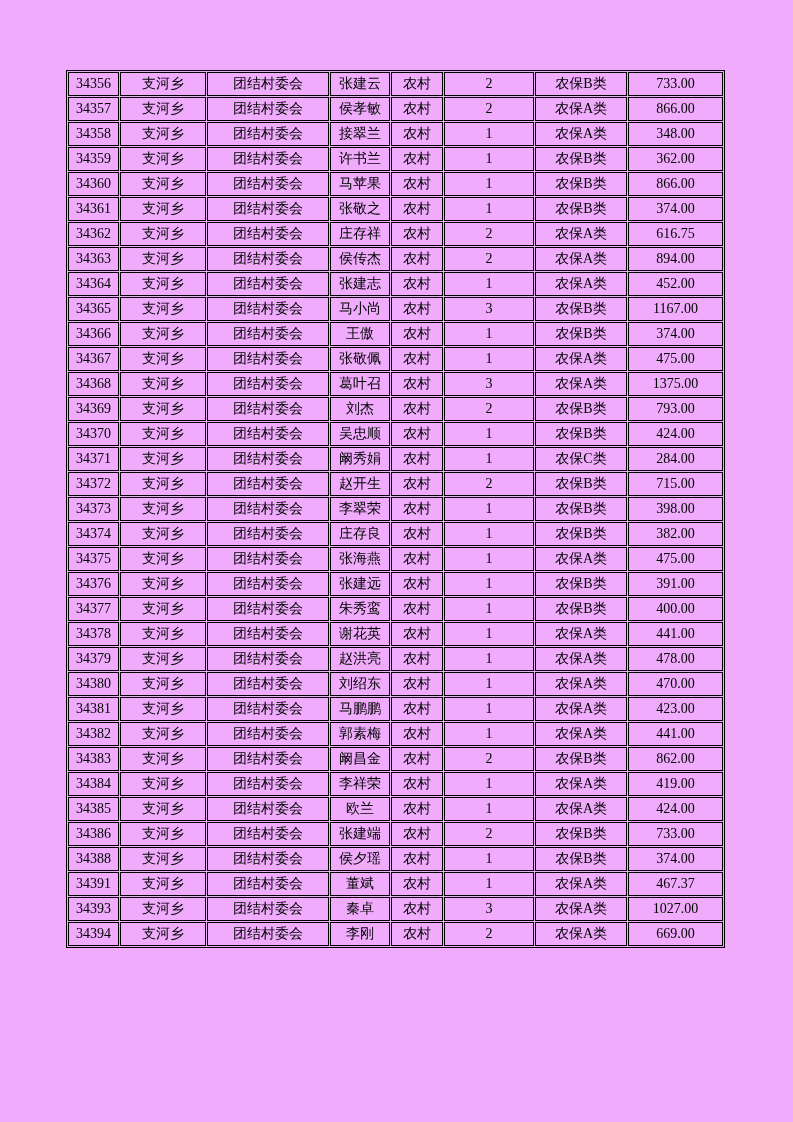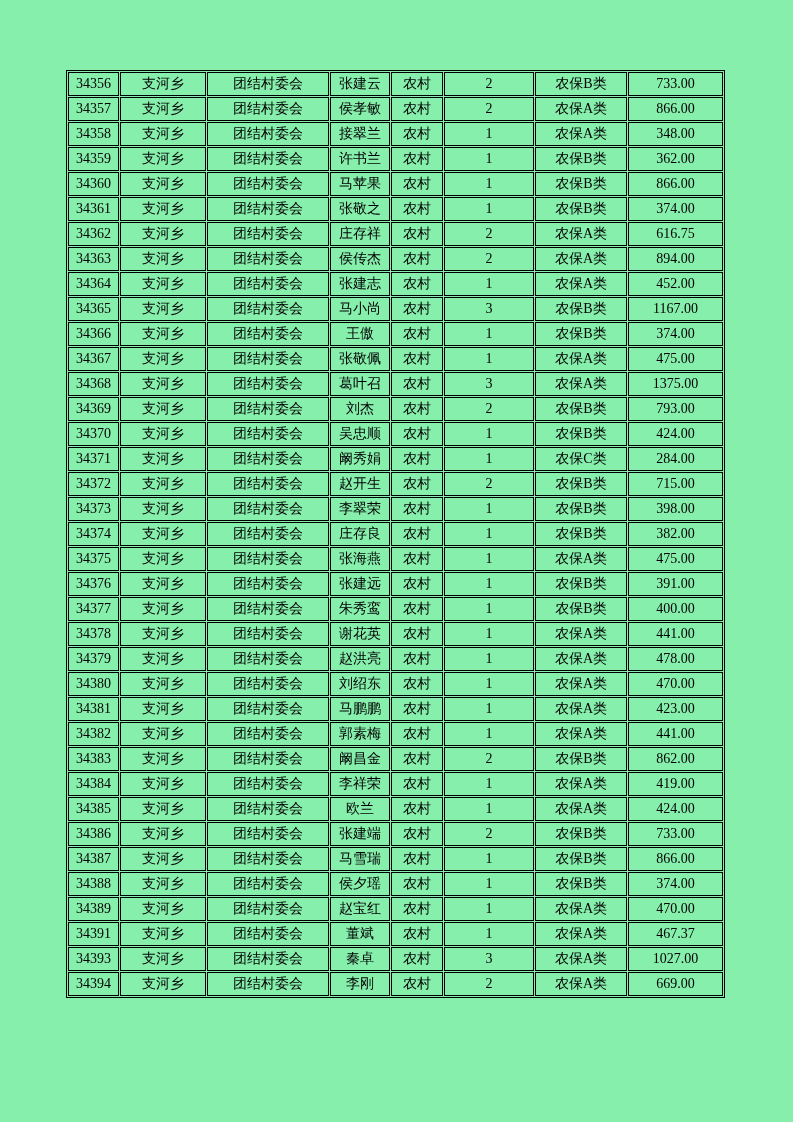--- a/index.html
+++ b/index.html
@@ -4,21 +4,21 @@
 <style>
   html, body {
     margin: 0;
     padding: 0;
     background: #ffffff;
   }
   .page {
     position: relative;
     width: 793px;
     height: 1122px;
-    background: #86efac;
+    background: #f0abfc;
     overflow: hidden;
     font-family: "Liberation Serif", "DejaVu Serif", serif;
     color: #000000;
   }
   .table-wrap {
     position: absolute;
     left: 66px;
     top: 70px;
   }
   table.data-table {
@@ -362,48 +362,28 @@
     <td>34386</td>
     <td>支河乡</td>
     <td>团结村委会</td>
     <td>张建端</td>
     <td>农村</td>
     <td>2</td>
     <td>农保B类</td>
     <td>733.00</td>
   </tr>
           <tr>
-    <td>34387</td>
-    <td>支河乡</td>
-    <td>团结村委会</td>
-    <td>马雪瑞</td>
-    <td>农村</td>
-    <td>1</td>
-    <td>农保B类</td>
-    <td>866.00</td>
-  </tr>
-          <tr>
     <td>34388</td>
     <td>支河乡</td>
     <td>团结村委会</td>
     <td>侯夕瑶</td>
     <td>农村</td>
     <td>1</td>
     <td>农保B类</td>
     <td>374.00</td>
-  </tr>
-          <tr>
-    <td>34389</td>
-    <td>支河乡</td>
-    <td>团结村委会</td>
-    <td>赵宝红</td>
-    <td>农村</td>
-    <td>1</td>
-    <td>农保A类</td>
-    <td>470.00</td>
   </tr>
           <tr>
     <td>34391</td>
     <td>支河乡</td>
     <td>团结村委会</td>
     <td>董斌</td>
     <td>农村</td>
     <td>1</td>
     <td>农保A类</td>
     <td>467.37</td>

